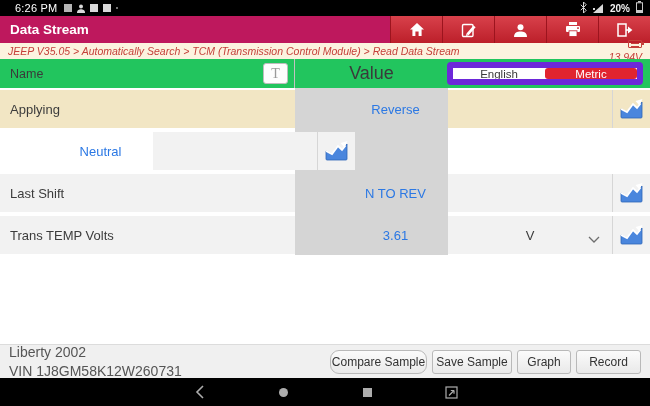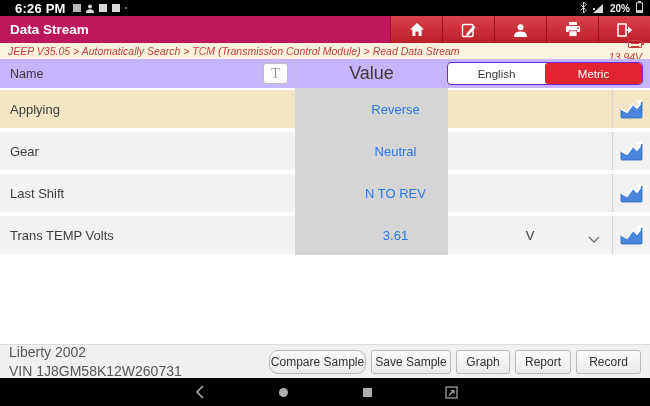--- a/index.html
+++ b/index.html
@@ -2,21 +2,21 @@
 <html><head>
 <meta charset="utf-8">
 <style>
   * { margin:0; padding:0; box-sizing:border-box; }
   body { font-family:"Liberation Sans", sans-serif; background:#888; }
   .screen { position:relative; width:650px; height:406px; background:#ffffff; overflow:hidden; }
 
   
   .statusbar { position:absolute; top:0; left:0; width:650px; height:16px; background:#000;
     display:flex; align-items:center; padding:0 7px; color:#fff; }
-  .sb-time { font-size:13px; font-weight:bold; letter-spacing:.2px;padding-left:8px; }
+  .sb-time { font-size:11px; font-weight:normal; letter-spacing:.2px;padding-left:8px; }
   .sb-left-icons { display:flex; align-items:center; gap:5px; margin-left:7px; }
   .sb-sq { width:8px; height:8px; background:#d9d9d9; display:inline-block; }
   .sb-sq.outline { background:#b5b5b5; }
   .sb-dot { width:2px; height:2px; background:#9a9a9a; border-radius:50%; display:inline-block; }
   .sb-right { margin-left:auto; display:flex; align-items:center; gap:6px; }
   .sb-batt-pct { font-size:10px; color:#f2f2f2;font-weight:bold; }
 
   
   .titlebar { position:absolute; top:16px; left:0; width:650px; height:27px; background:#be185d;
     display:flex; align-items:stretch; }
@@ -28,30 +28,30 @@
   
   .breadcrumb { position:absolute; top:43px; left:0; width:650px; height:16px; background:#fcf3df;
     display:flex; align-items:center; padding:0 8px; color:#c5403a; font-style:italic; font-size:10.5px; }
   .bc-right { margin-left:auto; display:flex; align-items:flex-end; gap:3px;flex-direction:column; }
   .bc-batt { position:relative; width:14px; height:8px; border:1px solid #c5403a; border-radius:1px; }
   .bc-batt:after { content:""; position:absolute; right:-3px; top:1.5px; width:2px; height:3px; background:#c5403a; }
   .bc-batt:before { content:""; position:absolute; left:2px; top:2px; width:8px; height:2px;
     border-top:1px solid #c5403a; border-bottom:1px solid #c5403a; }
 
   
-  .thead { position:absolute; top:59px; left:0; width:650px; height:29px; background:#c4b5fd; color:#3a3a3a; }
+  .thead { position:absolute; top:59px; left:0; width:650px; height:29px; background:#22c55e; color:#3a3a3a; }
   .th-name { position:absolute; left:10px; top:0; height:29px; display:flex; align-items:center; font-size:12.5px; }
   .th-value { position:absolute; left:295px; width:153px; top:0; height:29px; display:flex;
     align-items:center; justify-content:center; font-size:18px; }
   .t-btn { position:absolute; left:263px; top:4px; width:25px; height:21px; background:#fdfdfd;
     border:1px solid #bdbdbd; border-radius:3px; display:flex; align-items:center; justify-content:center;
     font-family:"Liberation Serif", serif; font-size:14px; color:#9a9a9a; cursor:pointer; }
   .th-divider { position:absolute; top:0; width:1px; height:29px; background:#c2c2c2; }
   .toggle { position:absolute; left:447px; top:3px; width:196px; height:23px; background:#fff;
-    border:1px solid #6d28d9; border-radius:4px; display:flex; overflow:hidden; }
+    border:6px solid #6d28d9; border-radius:4px; display:flex; overflow:hidden; }
   .toggle .seg { flex:1; display:flex; align-items:center; justify-content:center; font-size:11.5px;
     color:#3a3a3a; cursor:pointer; }
   .toggle .seg.active { background:#e1242f; color:#fff; border-radius:3px; }
 
   
   .value-strip { position:absolute; left:295px; top:88px; width:153px; height:167px; background:#d5d5d5; }
   .row { position:absolute; left:0; width:650px; height:38px; display:flex; cursor:pointer; }
   .row .c-name { width:295px; padding-left:10px; display:flex; align-items:center; font-size:13px;
     color:#3c3c3c; background:#f2f2f2; }
   .row .c-value { width:153px; display:flex; align-items:center; justify-content:center;
@@ -193,21 +193,20 @@
         <svg width="23" height="20" viewBox="0 0 23 20">
             <path d="M2 19 Q1 19 1 18 L1 10 L7 13 L13 5 L17 9 L22 3 L22 18 Q22 19 21 19 Z" fill="#4a86dd" stroke="#2d66b8" stroke-width="0.8"></path>
             <path d="M1 10 L7 13 L13 5 L17 9 L20.5 4.5" stroke="#fff" stroke-width="1.8" fill="none"></path>
             <path d="M15.5 2 L22.5 0 L19.5 6.5 Z" fill="#fff"></path>
           </svg>
       </span>
     </span>
   </div>
 
   <div class="row" style="top:132px;">
-    <span class="c-name">Gear</span>
     <span class="c-value">Neutral</span>
     <span class="c-unit"></span>
     <span class="c-icon">
       <span class="graph-btn">
         <svg width="23" height="20" viewBox="0 0 23 20">
             <path d="M2 19 Q1 19 1 18 L1 10 L7 13 L13 5 L17 9 L22 3 L22 18 Q22 19 21 19 Z" fill="#4a86dd" stroke="#2d66b8" stroke-width="0.8"></path>
             <path d="M1 10 L7 13 L13 5 L17 9 L20.5 4.5" stroke="#fff" stroke-width="1.8" fill="none"></path>
             <path d="M15.5 2 L22.5 0 L19.5 6.5 Z" fill="#fff"></path>
           </svg>
       </span>
@@ -253,21 +252,20 @@
 
   <div class="footerbar">
     <div class="veh-info">
       <div>Liberty 2002</div>
       <div>VIN 1J8GM58K12W260731</div>
     </div>
     <div class="f-buttons">
       <span class="fbtn w-compare">Compare Sample</span>
       <span class="fbtn w-save">Save Sample</span>
       <span class="fbtn w-graph">Graph</span>
-      <span class="fbtn w-report">Report</span>
       <span class="fbtn w-record">Record</span>
     </div>
   </div>
 
   <div class="navbar">
     <span class="nav-btn">
       <svg width="9" height="14" viewBox="0 0 9 14">
           <path d="M8 1 L2 7 L8 13" stroke="#adadad" stroke-width="1.6" fill="none"></path>
         </svg>
     </span>

